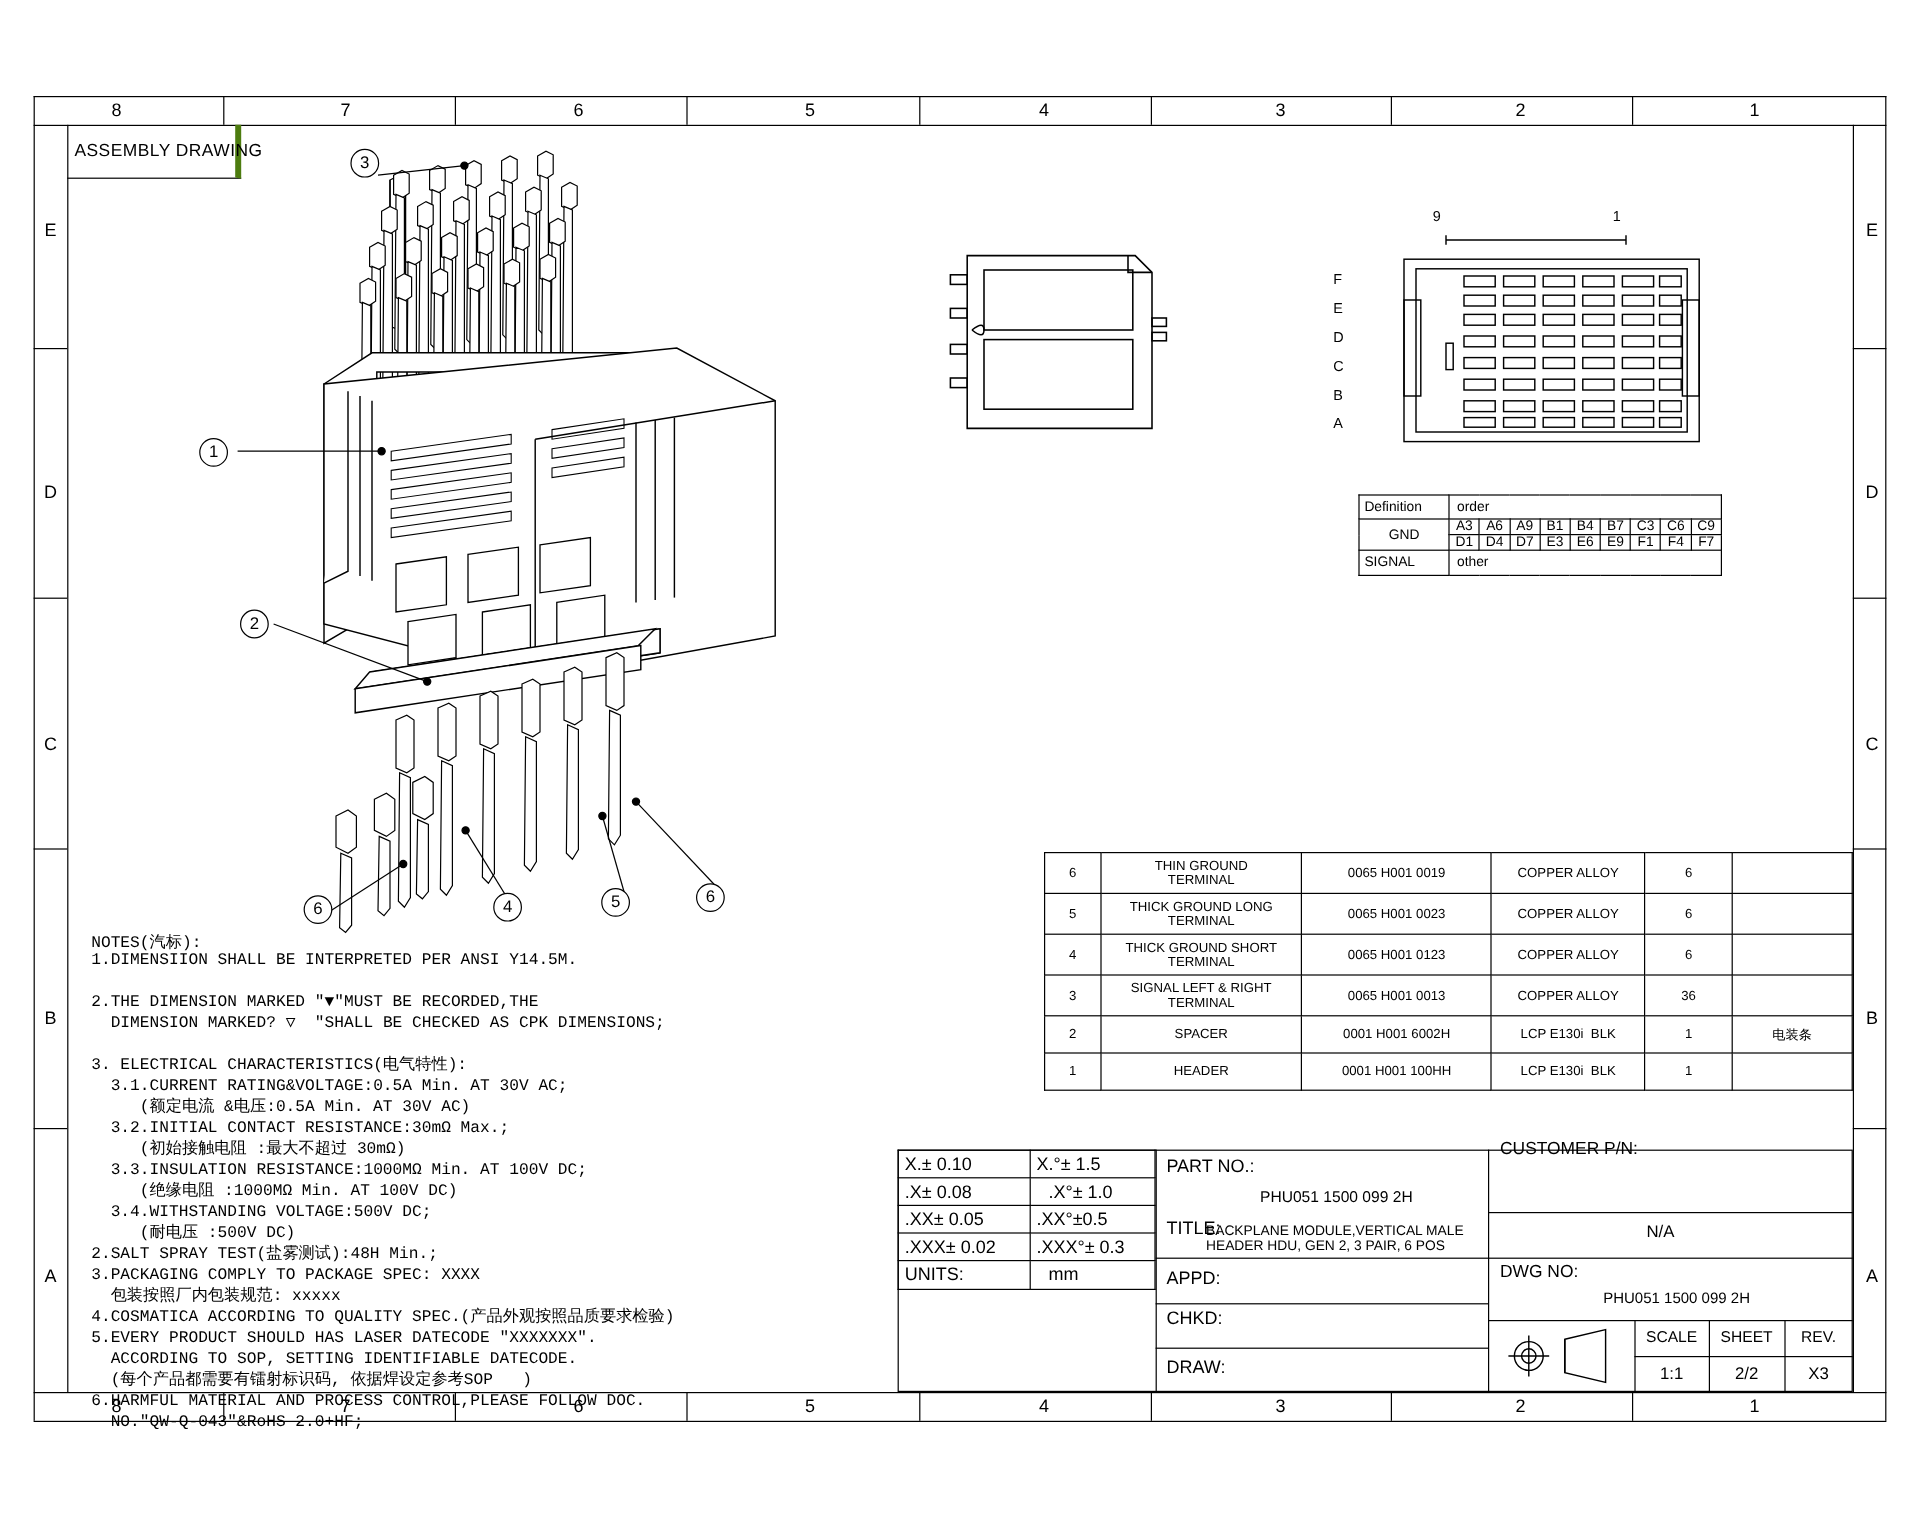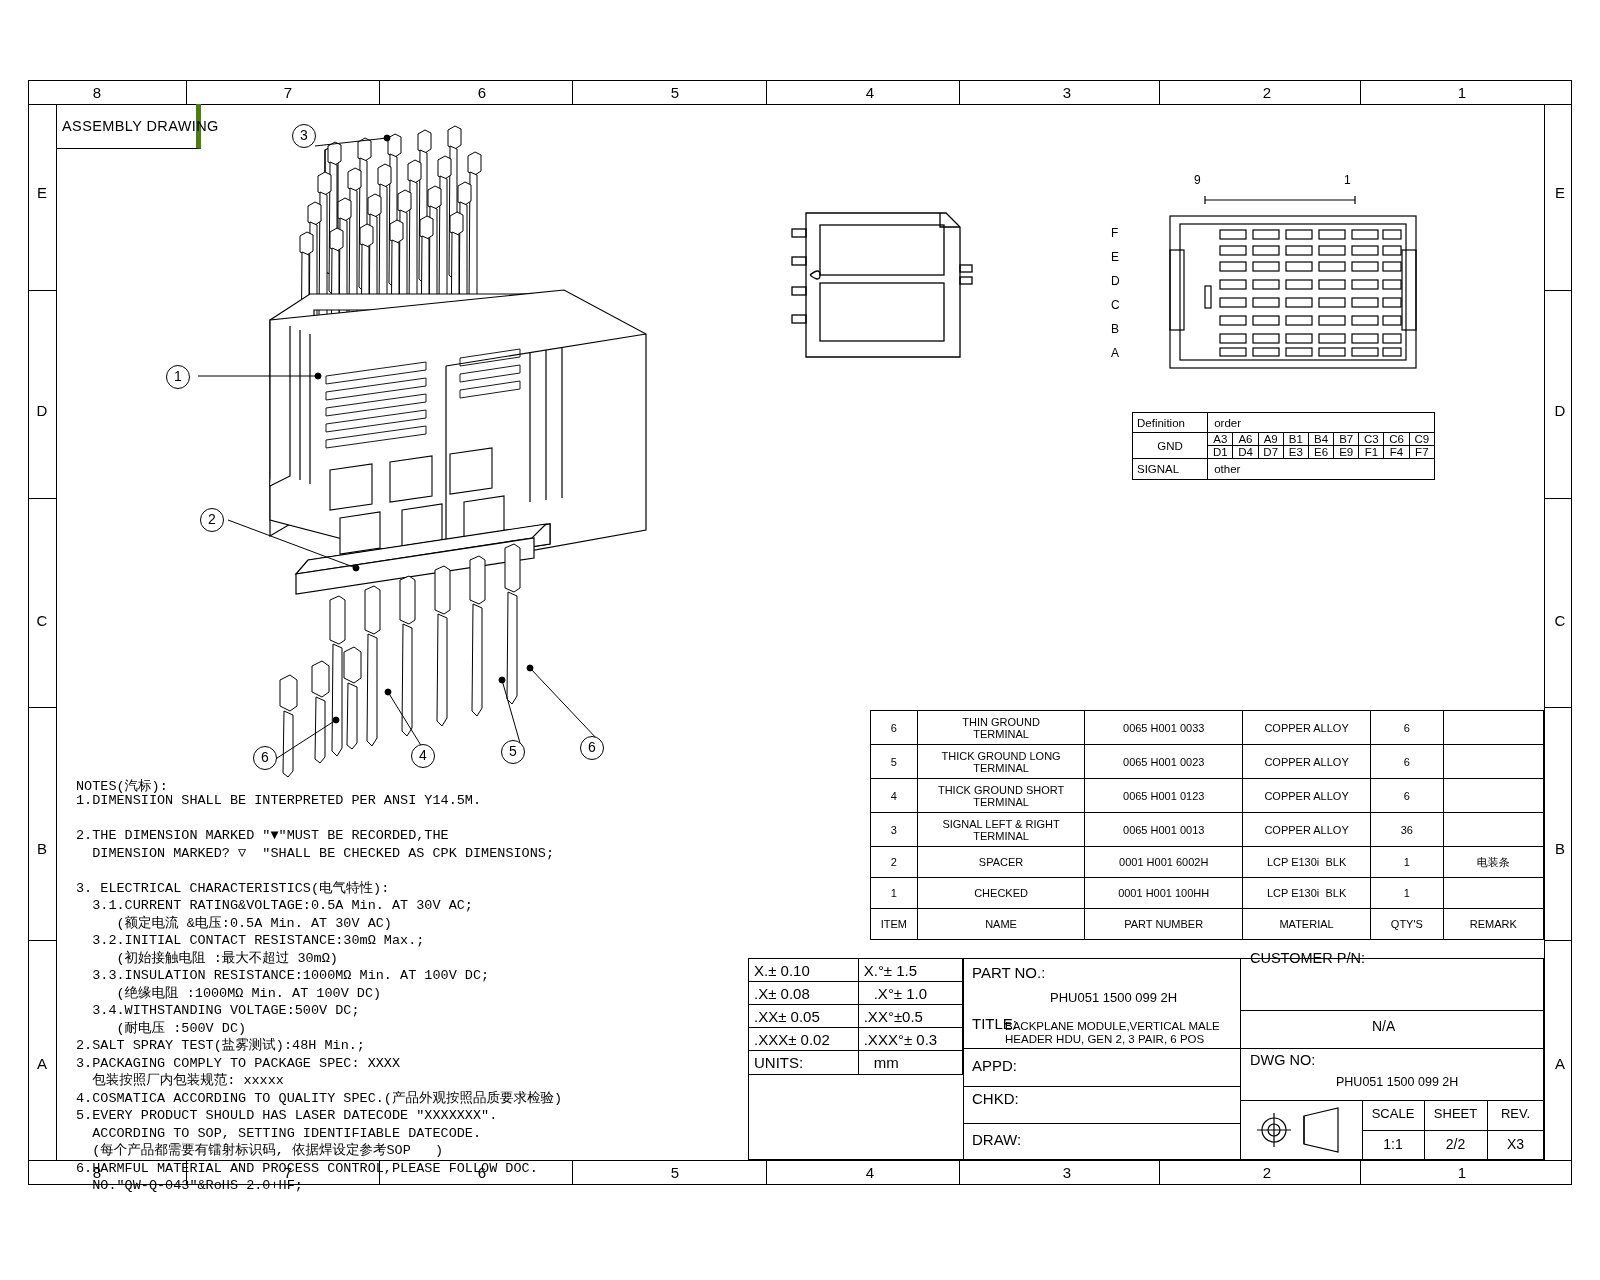--- a/index.html
+++ b/index.html
@@ -464,21 +464,21 @@
     </tr>
   </tbody>
     </table>
 
   <table class="grid" style="left:870px;top:710px;width:674px;font-size:11px;">
     <tbody>
         <tr style="height:34px;">
       <td style="width:46px;">6</td>
       <td style="width:168px;white-space:pre-line;">THIN GROUND
 TERMINAL</td>
-      <td style="width:158px;">0065 H001 0033</td>
+      <td style="width:158px;">0065 H001 0019</td>
       <td style="width:128px;">COPPER ALLOY</td>
       <td style="width:72px;">6</td>
       <td style="width:100px;"></td>
     </tr>
     <tr style="height:34px;">
       <td>5</td>
       <td style="white-space:pre-line;">THICK GROUND LONG
 TERMINAL</td>
       <td>0065 H001 0023</td>
       <td>COPPER ALLOY</td>
@@ -506,33 +506,25 @@
     <tr style="height:31px;">
       <td>2</td>
       <td>SPACER</td>
       <td>0001 H001 6002H</td>
       <td><span>LCP  E130i</span> &nbsp;<span>BLK</span></td>
       <td>1</td>
       <td>电装条</td>
     </tr>
     <tr style="height:31px;">
       <td>1</td>
-      <td>CHECKED</td>
+      <td>HEADER</td>
       <td>0001 H001 100HH</td>
       <td><span>LCP  E130i</span> &nbsp;<span>BLK</span></td>
       <td>1</td>
       <td></td>
-    </tr>
-    <tr style="height:31px;">
-      <td>ITEM</td>
-      <td>NAME</td>
-      <td>PART NUMBER</td>
-      <td>MATERIAL</td>
-      <td>QTY'S</td>
-      <td>REMARK</td>
     </tr>
   </tbody>
     </table>
 
   <table class="grid" style="left:748px;top:958px;width:215px;font-size:15px;">
     <tbody>
         <tr style="height:23px;">
       <td style="width:110px;text-align:left;padding-left:5px;">X.± 0.10</td>
       <td style="width:105px;text-align:left;padding-left:5px;">X.°± 1.5</td>
     </tr>

